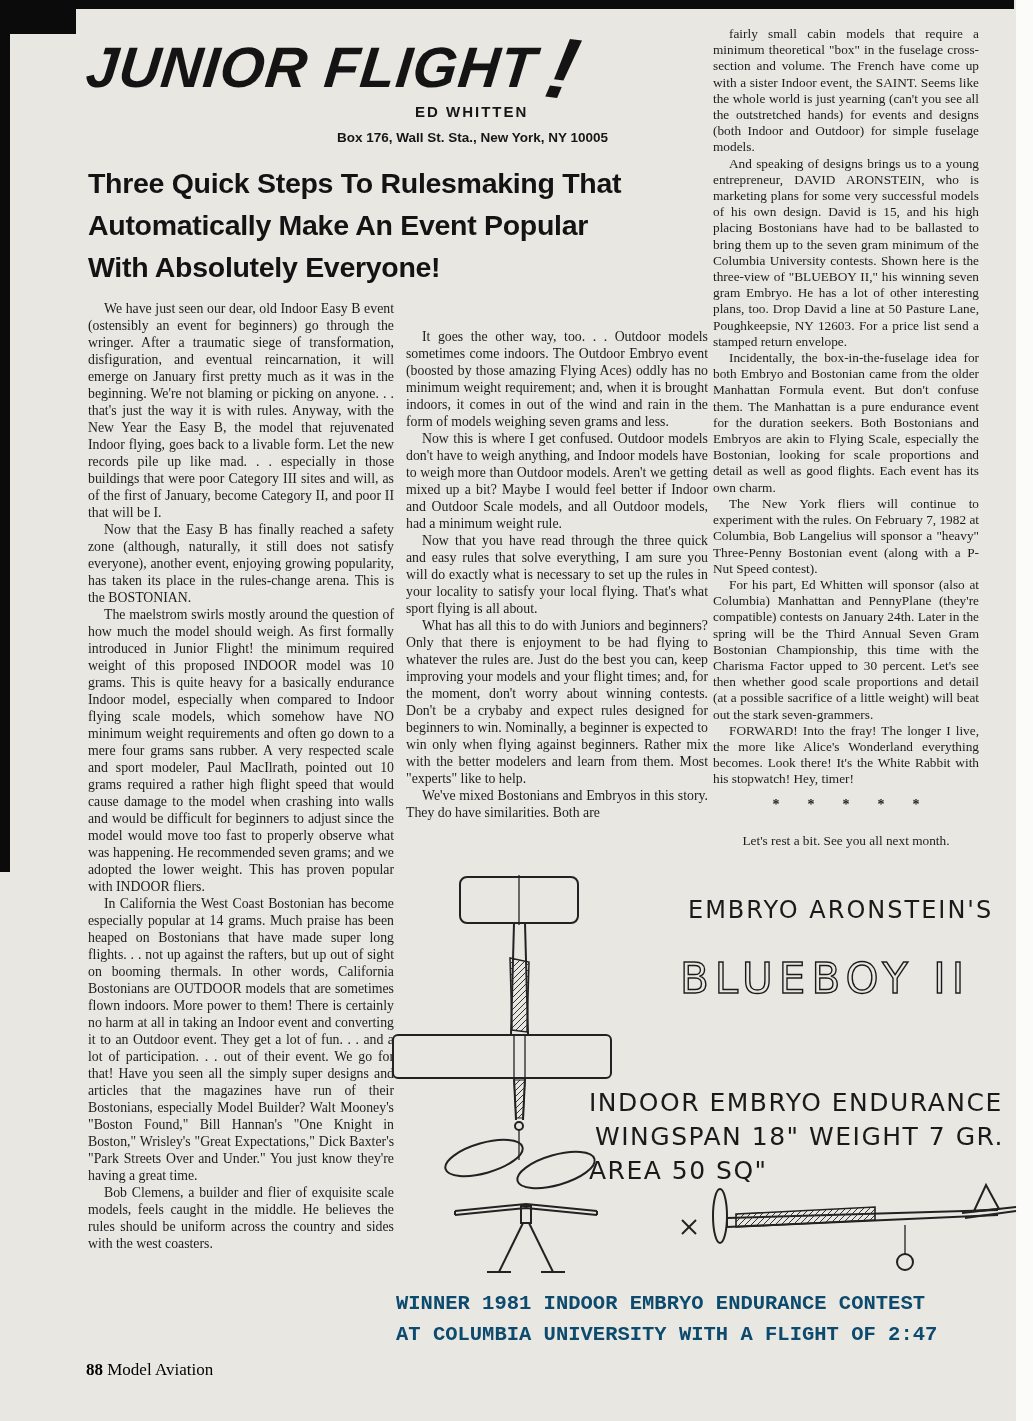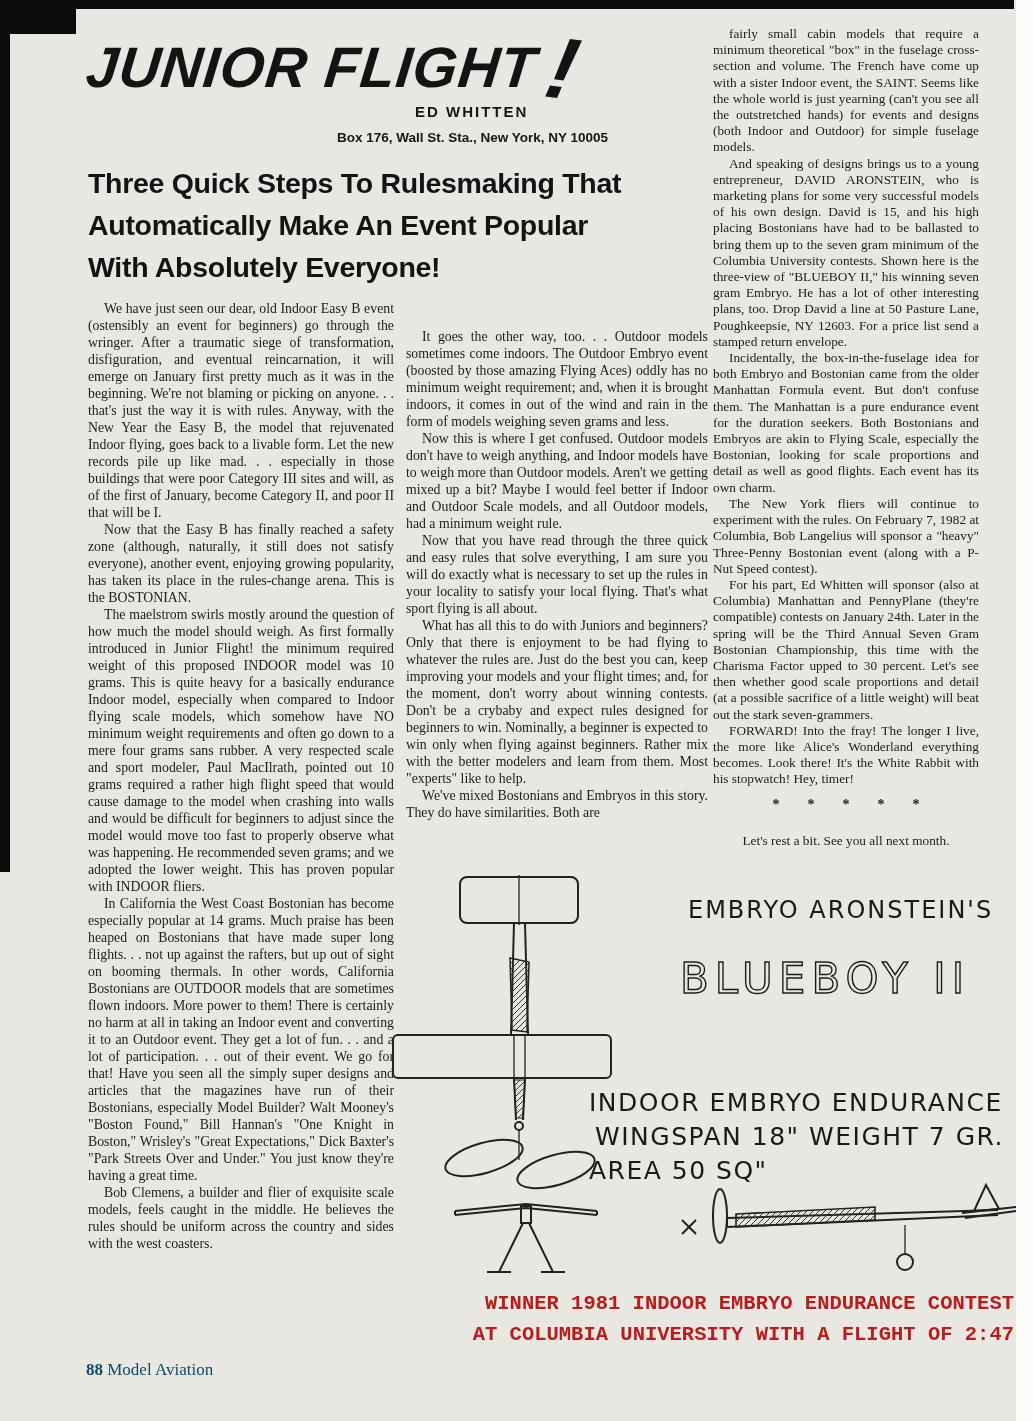--- a/index.html
+++ b/index.html
@@ -36,27 +36,27 @@
   #col-right{left:713px;top:26px;width:266px;font-size:13.3px;line-height:16.2px;}
   #divider{margin-top:9px;text-align:center;font-weight:700;white-space:pre;font-size:14px;}
   #closing{margin-top:20px;text-align:center;text-indent:0;}
   
   #fig-credit{left:688px;top:896px;font-family:"DejaVu Sans", sans-serif;font-size:24px;letter-spacing:2px;color:#1a1a1a;white-space:nowrap;}
   #fig-name{left:680px;top:954px;font-family:"DejaVu Sans", sans-serif;font-size:42px;font-weight:400;letter-spacing:6px;color:#1a1a1a;white-space:nowrap;}
   @supports (-webkit-text-stroke: 1px black){
     #fig-name{color:transparent;-webkit-text-stroke:1.4px #1a1a1a;}
   }
   #fig-specs{left:589px;top:1086px;font-family:"DejaVu Sans", sans-serif;font-size:25px;letter-spacing:1.5px;line-height:34px;color:#1a1a1a;white-space:nowrap;}
-  #fig-caption{left:396px;top:1288px;width:618px;text-align:right;font-family:"Liberation Mono", monospace;font-weight:700;font-size:20.5px;line-height:31px;color:#b91c1c;}
+  #fig-caption{left:396px;top:1288px;width:618px;text-align:left;font-family:"Liberation Mono", monospace;font-weight:700;font-size:20.5px;line-height:31px;color:#0c4a6e;}
   
   svg{display:block;}
   .ink{stroke:#222;fill:none;stroke-width:2;}
   .ink-thin{stroke:#222;fill:none;stroke-width:1.3;}
   
-  #footer{left:86px;top:1360px;font-size:17px;color:#0c4a6e;}
+  #footer{left:86px;top:1360px;font-size:17px;color:#000000;}
   #footer .num{font-weight:700;}
 </style>
 </head>
 <body>
 
 <div id="page">
 
   <div id="artifact-top" class="abs bar"></div>
   <div id="artifact-corner" class="abs bar"></div>
   <div id="artifact-left" class="abs bar"></div>

